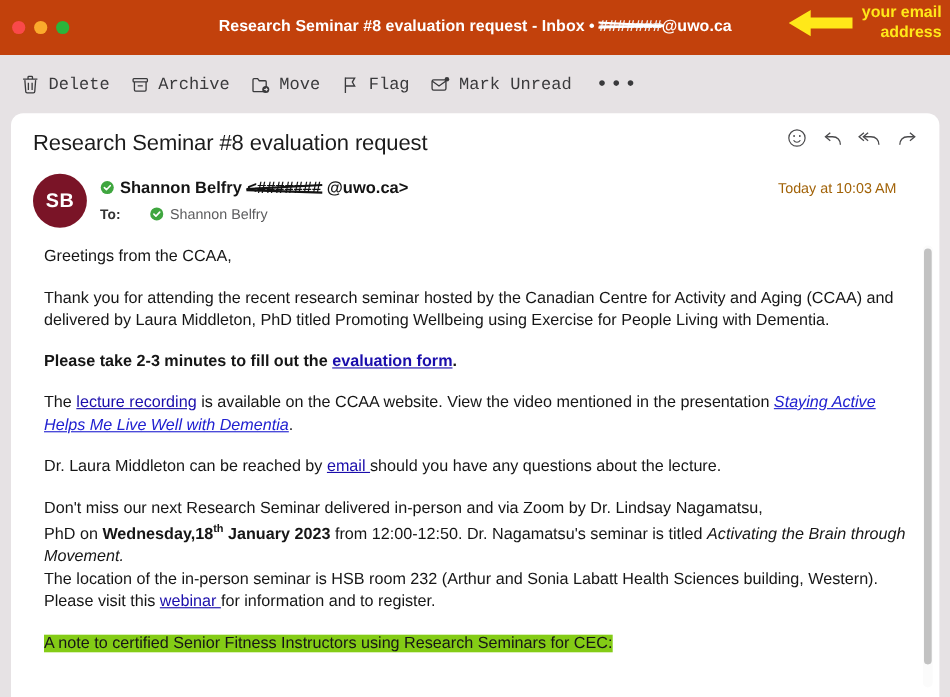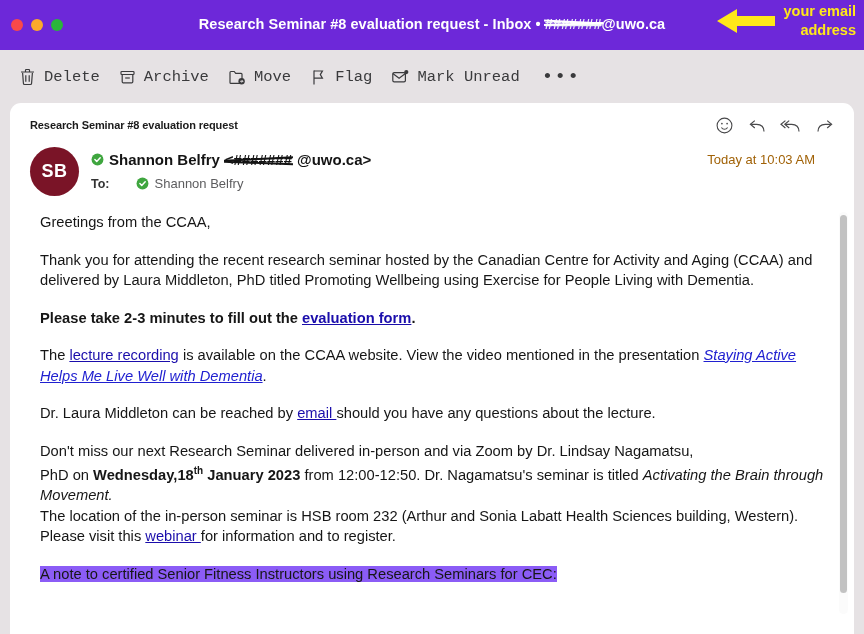--- a/index.html
+++ b/index.html
@@ -12,21 +12,21 @@
     overflow: hidden;
     background: #e6e2e4;
     font-family: "Liberation Sans", sans-serif;
     -webkit-font-smoothing: antialiased;
   }
 
   
   .titlebar {
     position: relative;
     height: 50px;
-    background: #6d28d9;
+    background: #c2410c;
     display: flex;
     align-items: center;
   }
   .traffic-lights {
     position: absolute;
     left: 11px;
     top: 19px;
     display: flex;
     gap: 8px;
   }
@@ -144,22 +144,22 @@
     height: 531px;
     background: #ffffff;
     border-radius: 11px 11px 0 0;
     overflow: hidden;
   }
   .msg-header {
     padding: 16px 20px 0 20px;
     position: relative;
   }
   .subject {
-    font-size: 11px;
-    font-weight: bold;
+    font-size: 20px;
+    font-weight: normal;
     color: #1b1b1b;
     letter-spacing: -0.1px;
   }
   .header-actions {
     position: absolute;
     right: 19px;
     top: 13px;
     display: flex;
     gap: 13px;
     align-items: center;
@@ -261,21 +261,21 @@
   }
   .body p.tight { margin-bottom: 0; }
   a {
     color: #1a0dab;
     text-decoration: underline;
   }
   a.violet { color: #2020d0; }
   .ital { font-style: italic; }
   .bold { font-weight: bold; }
   .hl {
-    background: #8b5cf6;
+    background: #84cc16;
   }
   sup { font-size: 0.68em; vertical-align: super; }
 
   .scrollbar {
     position: absolute;
     right: 6px;
     top: 0px;
     width: 9px;
     height: 402px;
     background: #fbfbfb;

